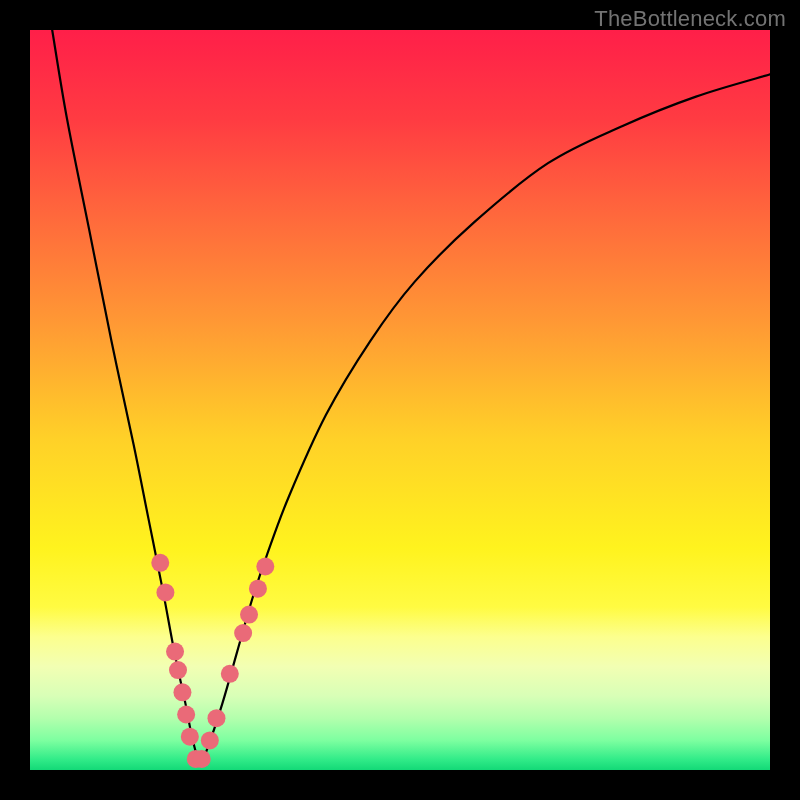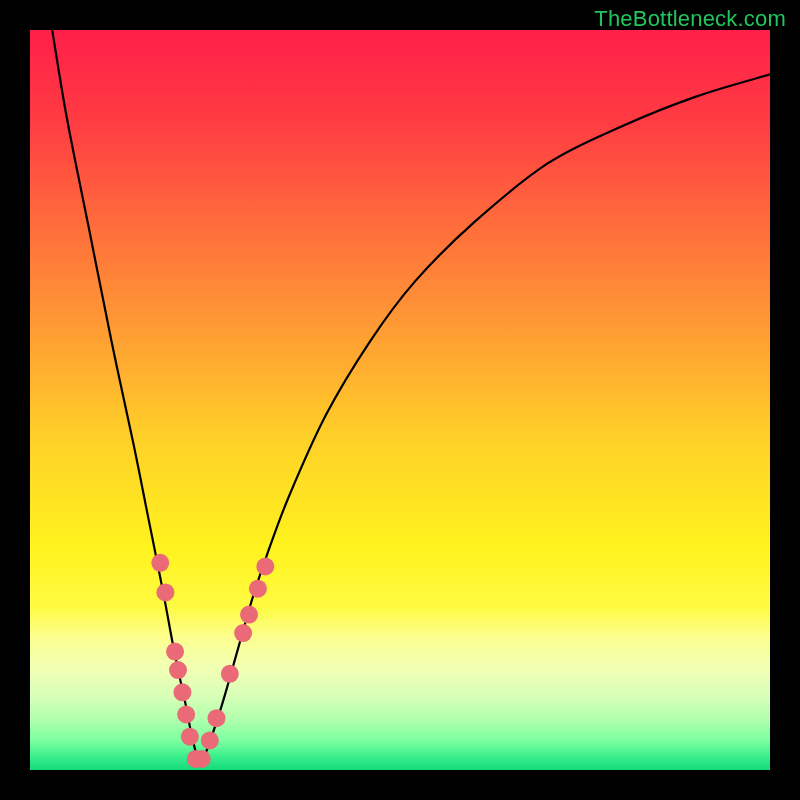--- a/index.html
+++ b/index.html
@@ -32,21 +32,21 @@
   .curve {
     position: absolute;
     inset: 0;
     width: 740px;
     height: 740px;
   }
   .watermark {
     position: absolute;
     top: 6px;
     right: 14px;
-    color: #22c55e;
+    color: #737373;
     font-size: 22px;
     font-weight: 500;
     letter-spacing: 0.2px;
   }
 </style>
 </head>
 <body>
 
 <div class="frame">
 

